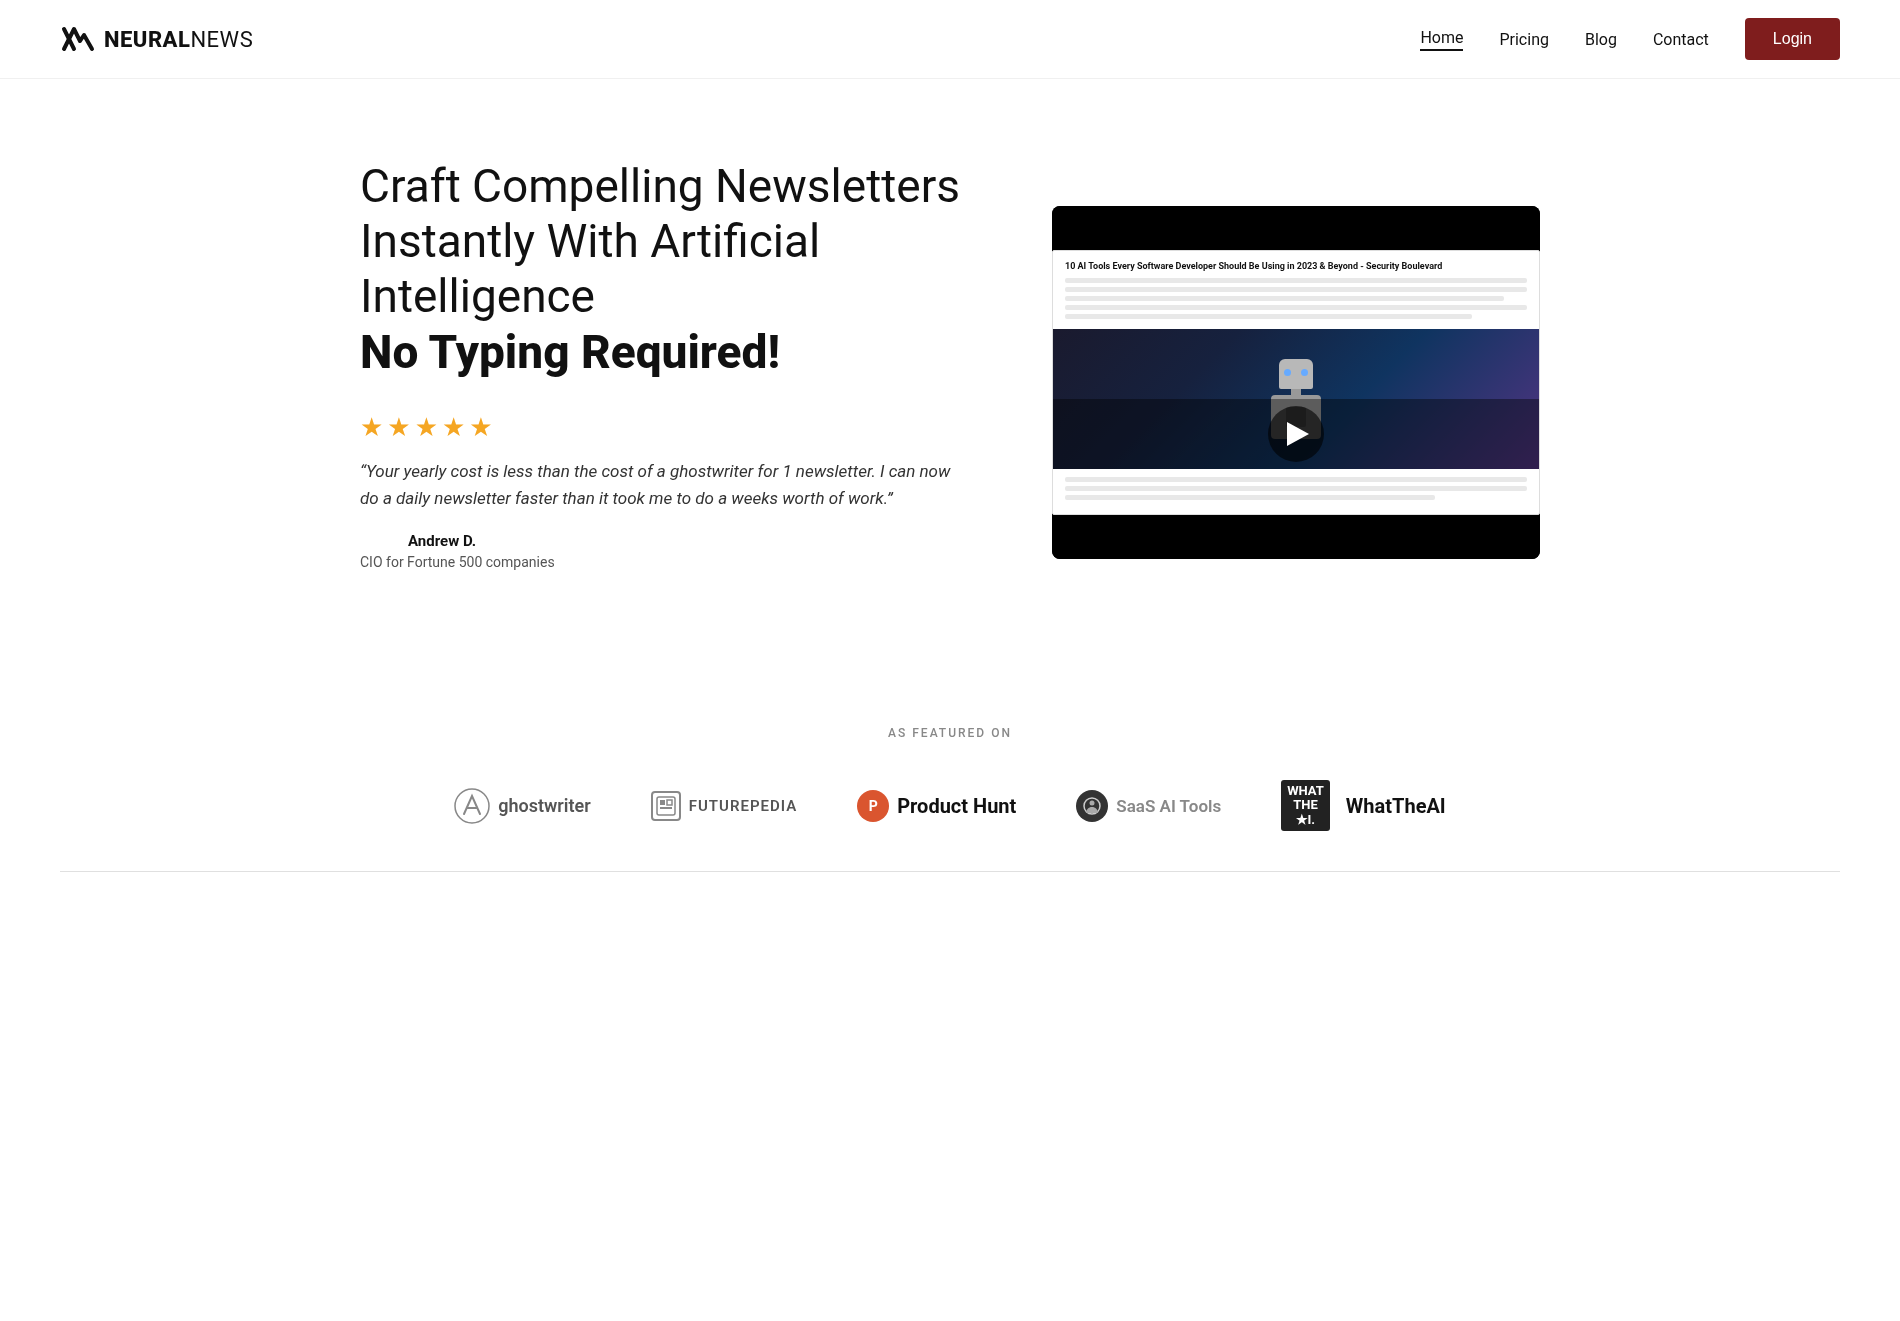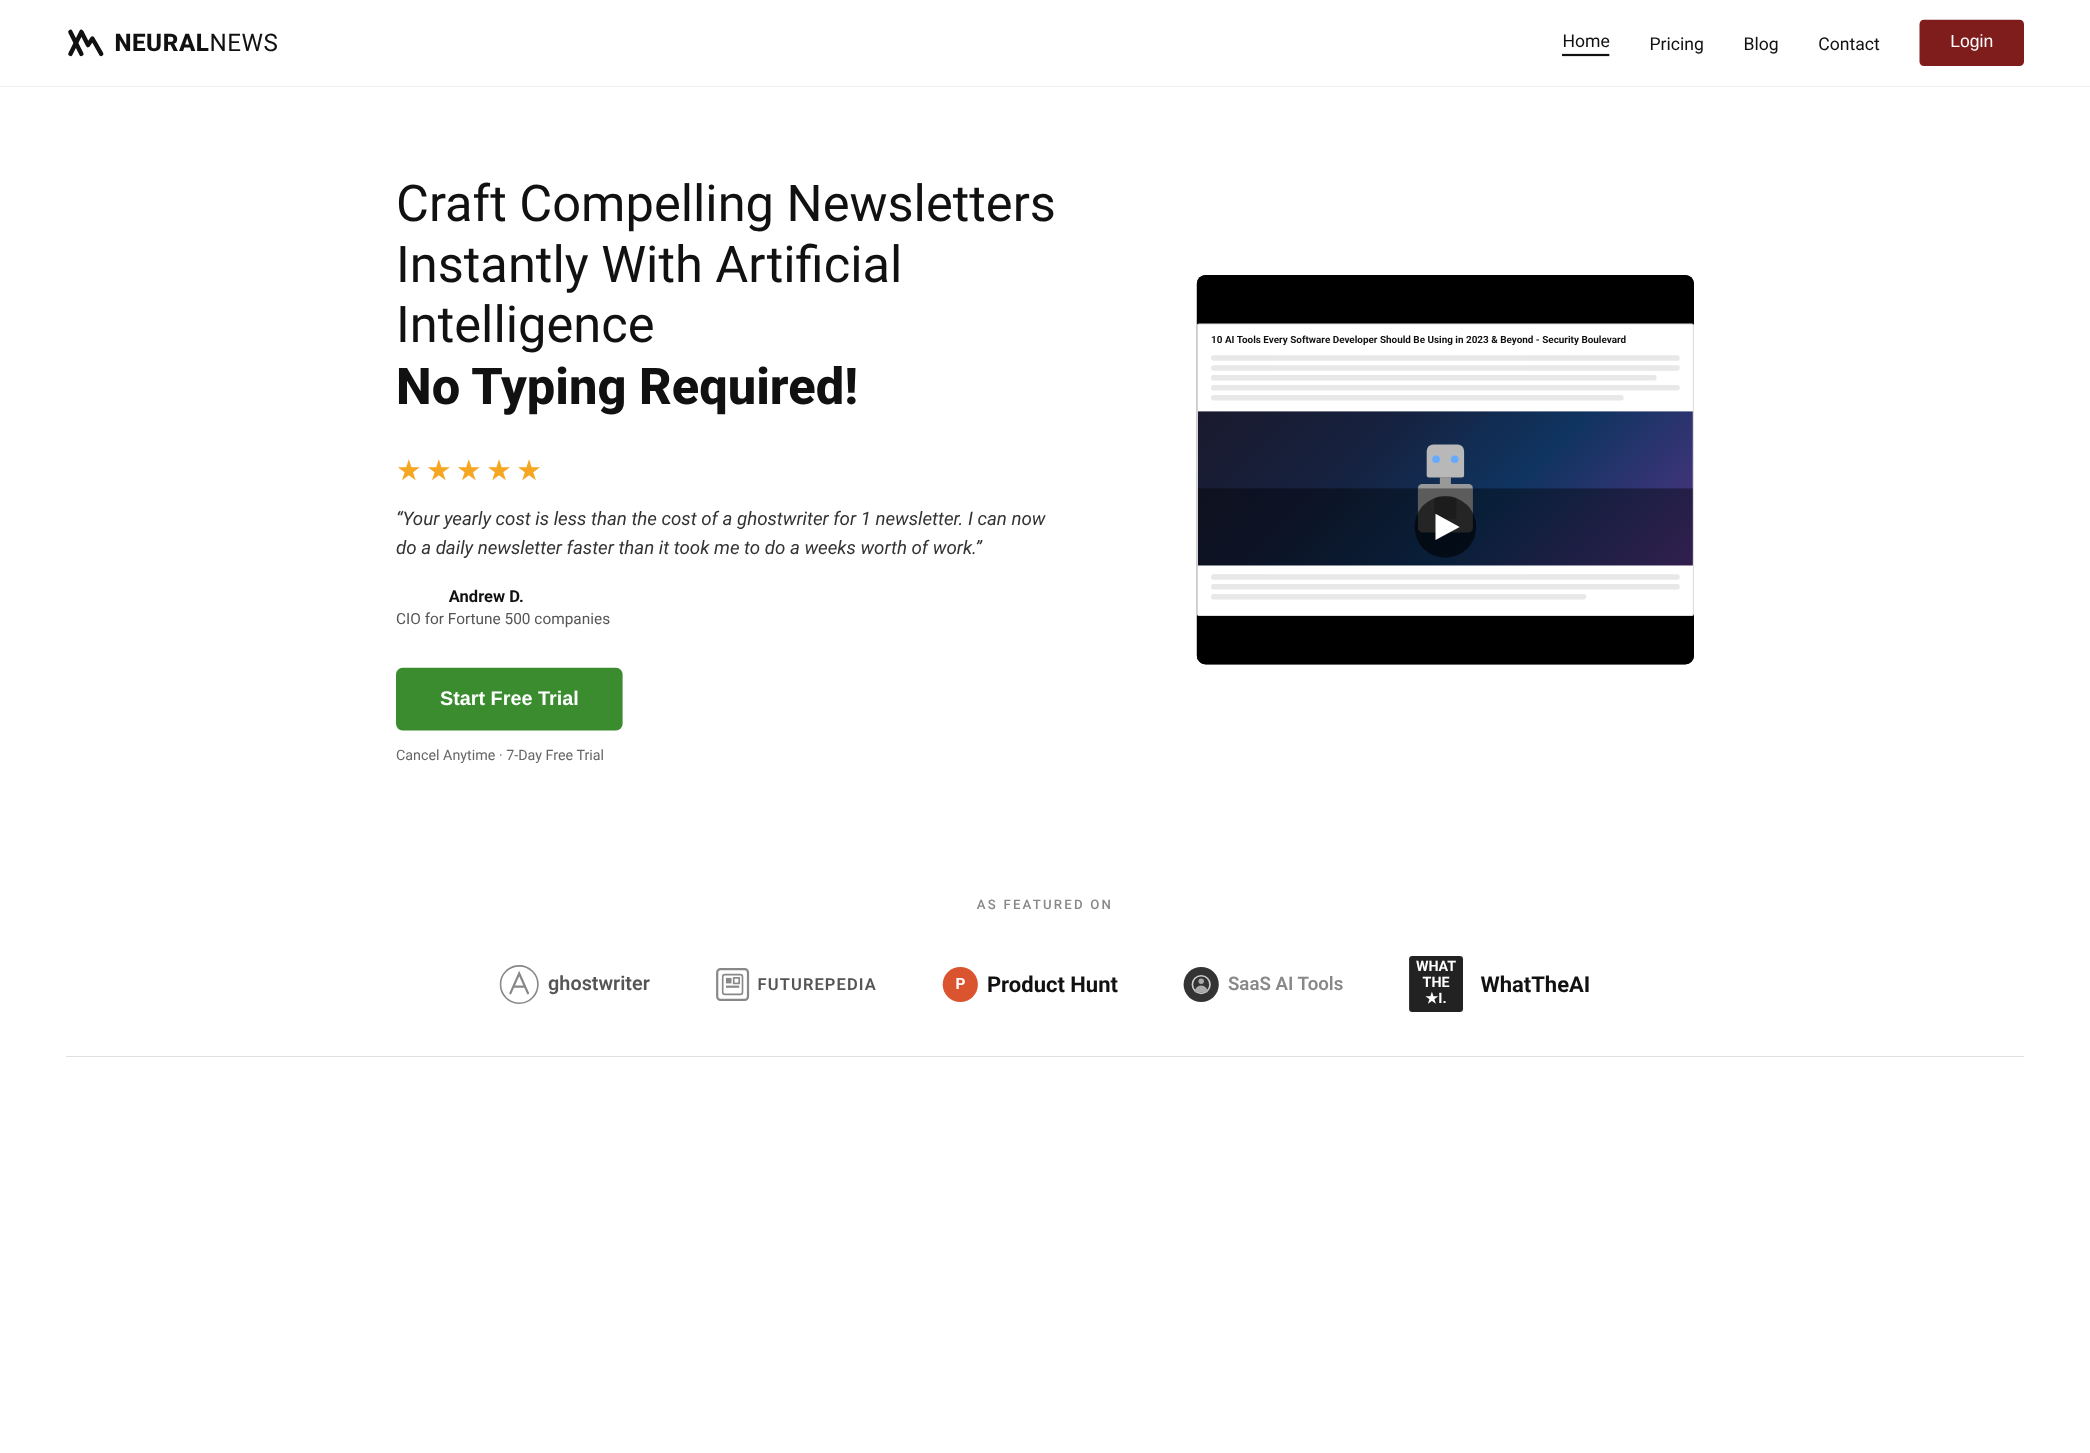--- a/index.html
+++ b/index.html
@@ -119,21 +119,21 @@
       margin-bottom: 12px;
     }
     .cta-sub {
       font-size: 13px;
       color: #666;
     }
 
     
     .hero-right {
       flex: 0 0 auto;
-      width: 452px;
+      width: 488px;
     }
     .video-container {
       position: relative;
       background: #000;
       border-radius: 8px;
       overflow: hidden;
     }
     .video-top-bar {
       background: #000;
       height: 44px;
@@ -340,25 +340,20 @@
       <span class="star">★</span>
       <span class="star">★</span>
       <span class="star">★</span>
     </div>
 
     <p class="testimonial">“Your yearly cost is less than the cost of a ghostwriter for 1 newsletter. I can now do a daily newsletter faster than it took me to do a weeks worth of work.”</p>
 
     <p class="author-name">Andrew D.</p>
     <p class="author-title">CIO for Fortune 500 companies</p>
 
-    <div>
-      <button class="cta-btn">Start Free Trial</button>
-      <br>
-      <span class="cta-sub">Cancel Anytime · 7-Day Free Trial</span>
-    </div>
   </div>
 
   <div class="hero-right">
     <div class="video-container">
 
       <div class="video-top-bar"></div>
 
       <div class="desktop-preview">
         <div class="desktop-preview-inner">
           <div style="font-size:9px; font-weight:700; color:#111; margin-bottom:6px; line-height:1.3;">10 AI Tools Every Software Developer Should Be Using in 2023 &amp; Beyond - Security Boulevard</div>

